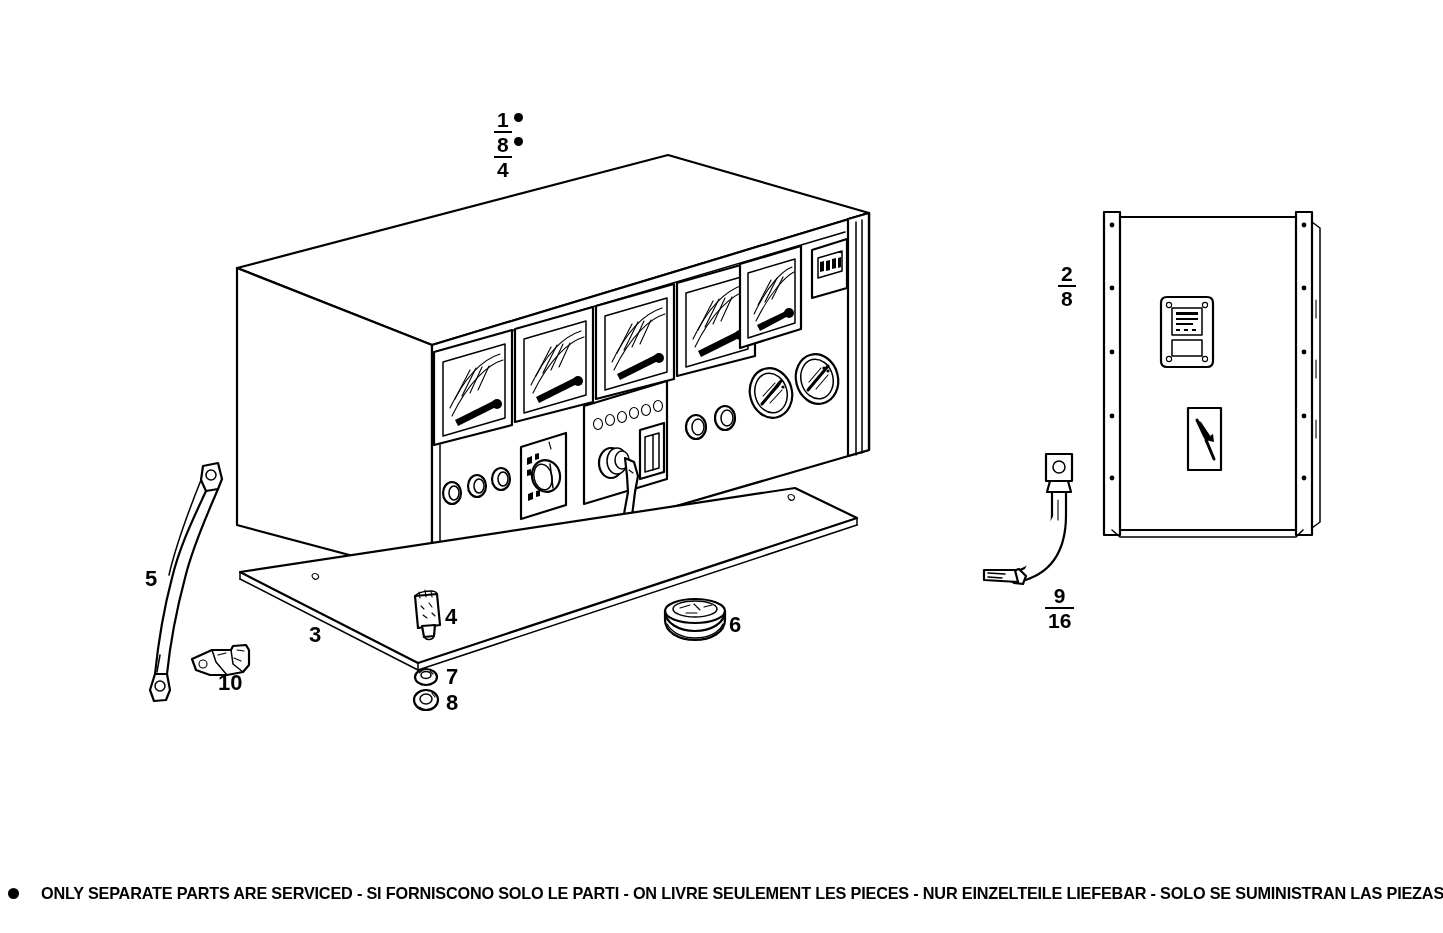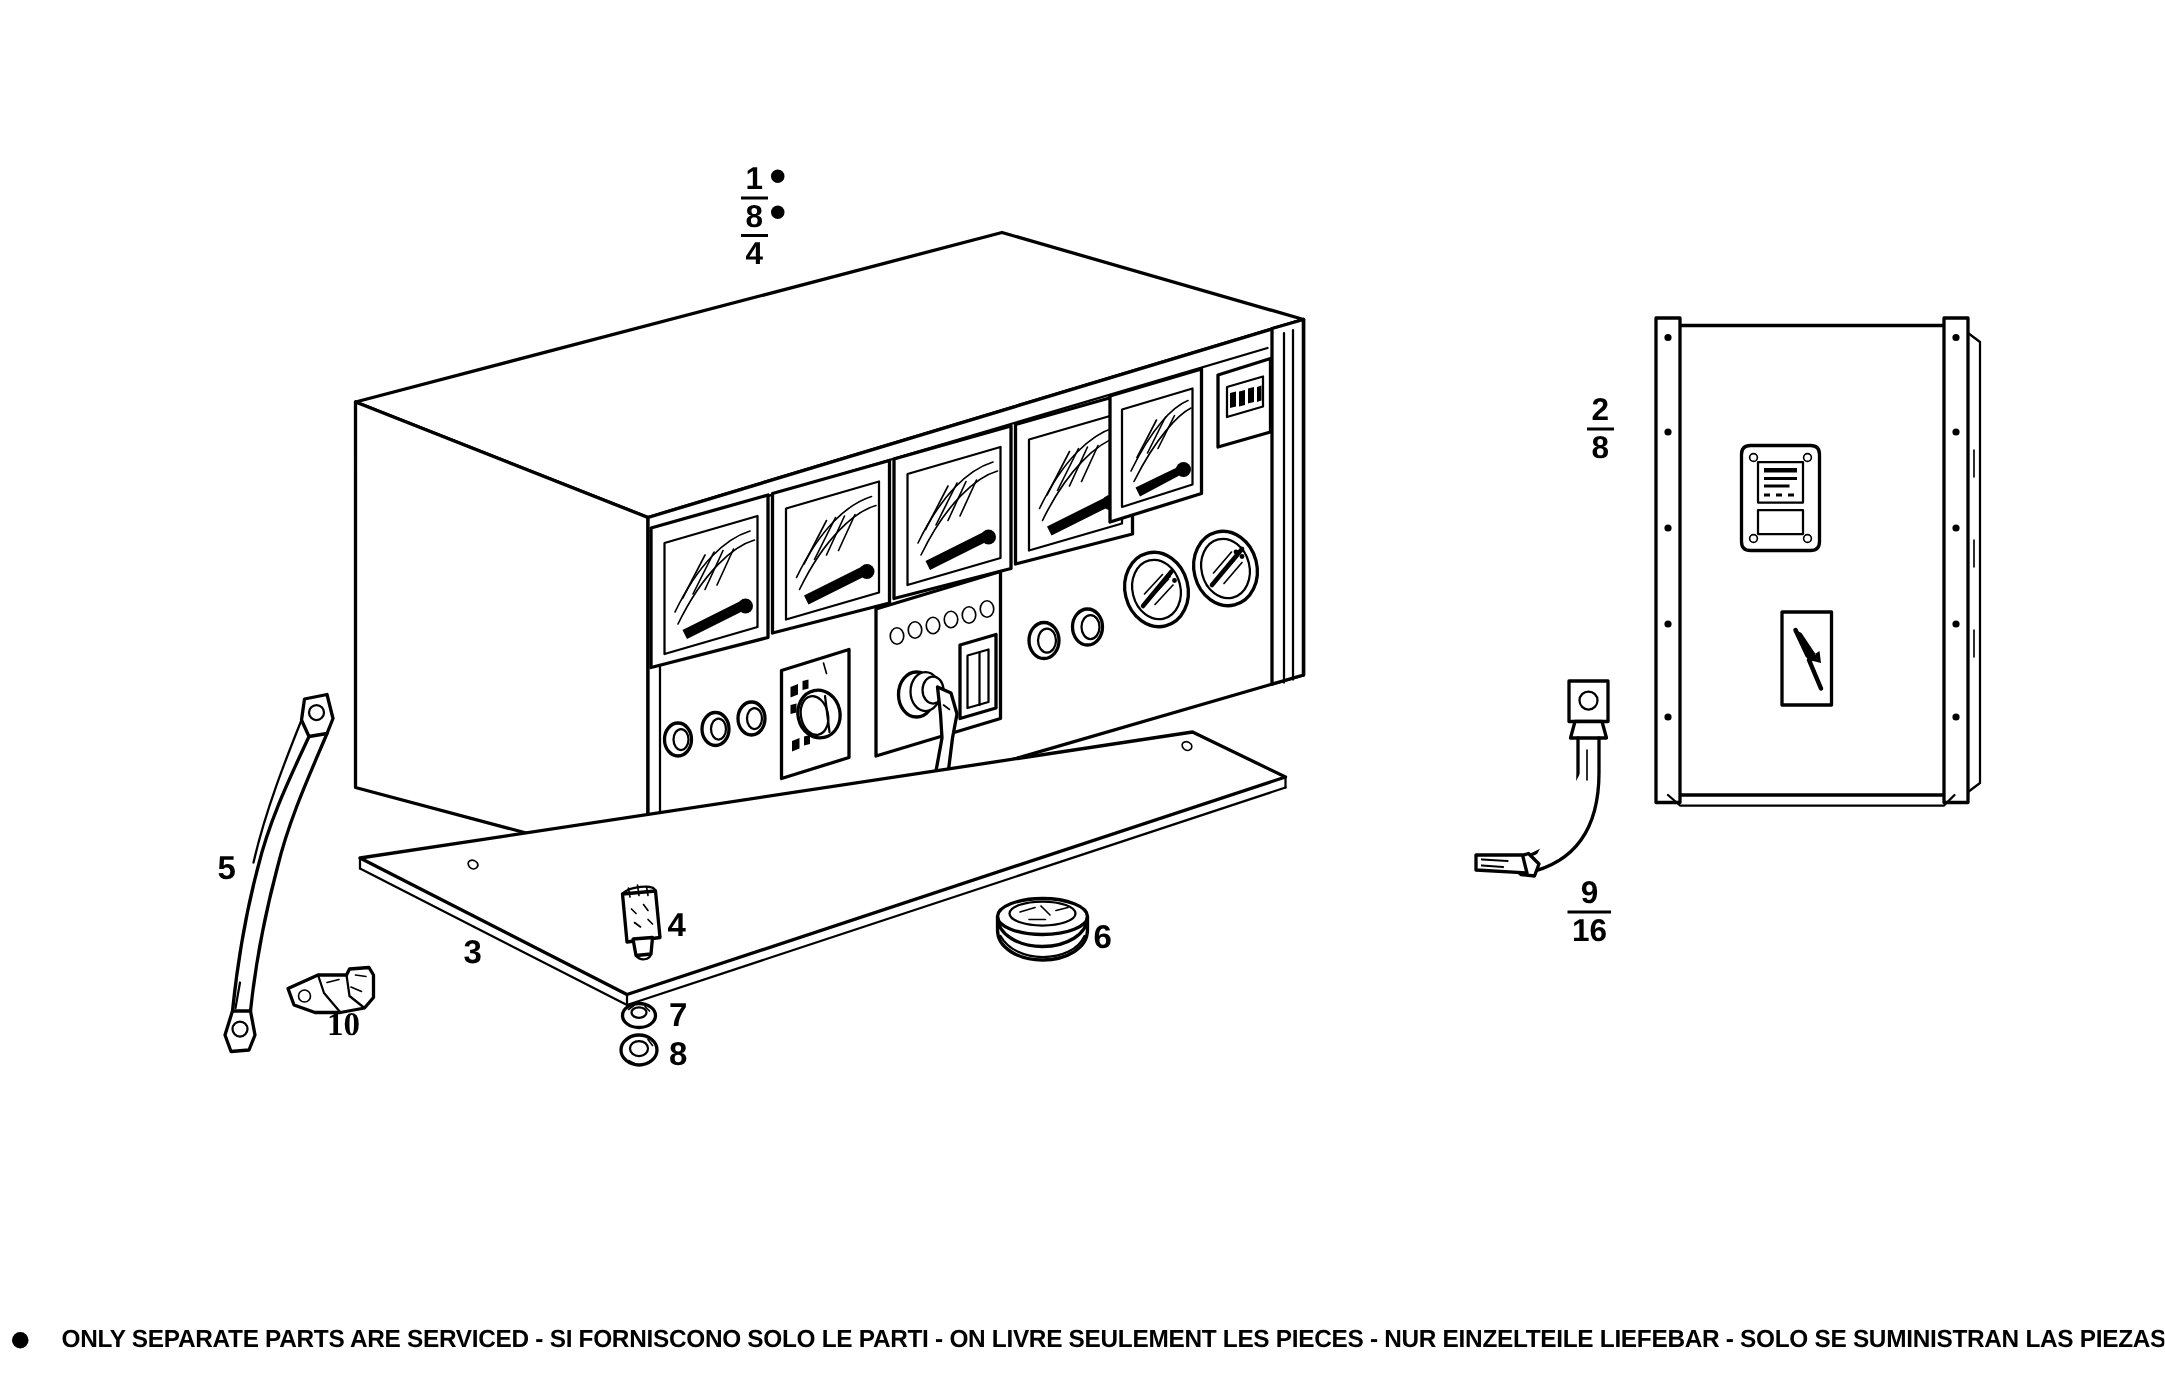--- a/index.html
+++ b/index.html
@@ -435,21 +435,21 @@
       <span class="num">8</span>
     </div>
   </div>
 
   <div class="callout plain" style="left:309px; top:624px;">3</div>
   <div class="callout plain" style="left:445px; top:606px;">4</div>
   <div class="callout plain" style="left:145px; top:568px;">5</div>
   <div class="callout plain" style="left:729px; top:614px;">6</div>
   <div class="callout plain" style="left:446px; top:666px;">7</div>
   <div class="callout plain" style="left:446px; top:692px;">8</div>
-  <div class="callout plain" style="left:218px; top:672px;font-family:Liberation Serif, serif;">10</div>
+  <div class="callout plain" style="left:218px; top:672px;">10</div>
 
   <div class="callout" style="left:1045px; top:584px;">
     <div class="stack">
       <span class="num ruled">9</span>
       <span class="num">16</span>
     </div>
   </div>
 
   <div id="footer-note">
     <span class="fdot"></span>

